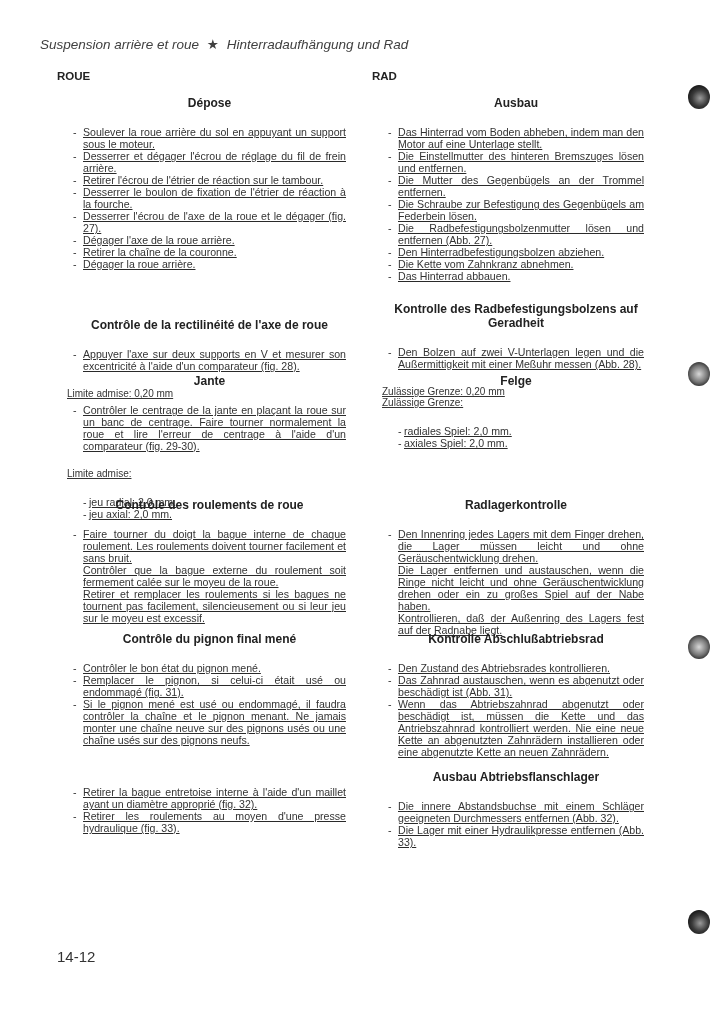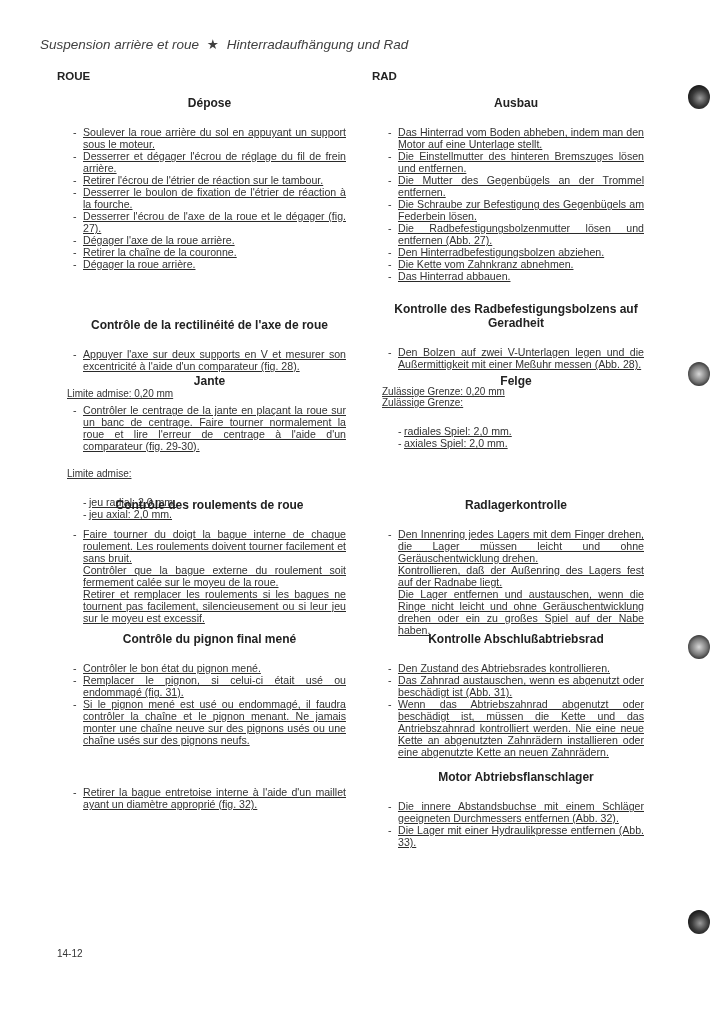--- a/index.html
+++ b/index.html
@@ -37,21 +37,21 @@
     .section { position: absolute; left: 0; right: 0; }
     .tab-mark {
       position: absolute; left: 688px; width: 22px; height: 24px;
       border-radius: 50%;
       background: radial-gradient(circle at 55% 55%, #9a9a9a 0%, #3a3a3a 45%, #111 80%);
     }
     .tab-mark.light {
       background: radial-gradient(circle at 50% 50%, #d8d8d8 0%, #777 50%, #1a1a1a 85%);
     }
     .page-number {
-      position: absolute; left: 57px; top: 948px; font-size: 10px; color: #333; text-align: center;
+      position: absolute; left: 57px; top: 948px; font-size: 15px; color: #333; text-align: center;
     }
   </style>
 </head>
 <body>
 
 <div class="page-title">
   <span>Suspension arrière et roue</span>
   <span style="font-style:normal;margin:0 4px;">★</span>
   <span>Hinterradaufhängung und Rad</span>
 </div>
@@ -107,20 +107,21 @@
     <ul class="items">
       <li>Contrôler le bon état du pignon mené.</li>
       <li>Remplacer le pignon, si celui-ci était usé ou endommagé (fig. 31).</li>
       <li>Si le pignon mené est usé ou endommagé, il faudra contrôler la chaîne et le pignon menant. Ne jamais monter une chaîne neuve sur des pignons usés ou une chaîne usés sur des pignons neufs.</li>
     </ul>
   </div>
 
   <div class="section" style="top:700px;">
     <ul class="items">
       <li>Retirer la bague entretoise interne à l'aide d'un maillet ayant un diamètre approprié (fig. 32).</li>
+      <li>Retirer les roulements au moyen d'une presse hydraulique (fig. 33).</li>
     </ul>
   </div>
 </div>
 
 <div class="col col-right">
   <div class="col-title">RAD</div>
 
   <div class="section" style="top:26px;">
     <div class="sec-title">Ausbau</div>
     <ul class="items">
@@ -149,36 +150,36 @@
     <ul class="items">
       <li class="sub">radiales Spiel: 2,0 mm.</li>
       <li class="sub">axiales Spiel: 2,0 mm.</li>
     </ul>
   </div>
 
   <div class="section" style="top:428px;">
     <div class="sec-title">Radlagerkontrolle</div>
     <ul class="items">
       <li>Den Innenring jedes Lagers mit dem Finger drehen, die Lager müssen leicht und ohne Geräuschentwicklung drehen.</li>
+      <li class="nobullet">Die Lager entfernen und austauschen, wenn die Ringe nicht leicht und ohne Geräuschentwicklung drehen oder ein zu großes Spiel auf der Nabe haben.</li>
       <li class="nobullet">Kontrollieren, daß der Außenring des Lagers fest auf der Radnabe liegt.</li>
-      <li class="nobullet">Die Lager entfernen und austauschen, wenn die Ringe nicht leicht und ohne Geräuschentwicklung drehen oder ein zu großes Spiel auf der Nabe haben.</li>
     </ul>
   </div>
 
   <div class="section" style="top:562px;">
     <div class="sec-title">Kontrolle Abschlußabtriebsrad</div>
     <ul class="items">
       <li>Den Zustand des Abtriebsrades kontrollieren.</li>
       <li>Das Zahnrad austauschen, wenn es abgenutzt oder beschädigt ist (Abb. 31).</li>
       <li>Wenn das Abtriebszahnrad abgenutzt oder beschädigt ist, müssen die Kette und das Antriebszahnrad kontrolliert werden. Nie eine neue Kette an abgenutzten Zahnrädern installieren oder eine abgenutzte Kette an neuen Zahnrädern.</li>
     </ul>
   </div>
 
   <div class="section" style="top:700px;">
-    <div class="sec-title">Motor Abtriebsflanschlager</div>
+    <div class="sec-title">Ausbau Abtriebsflanschlager</div>
     <ul class="items">
       <li>Die innere Abstandsbuchse mit einem Schläger geeigneten Durchmessers entfernen (Abb. 32).</li>
       <li>Die Lager mit einer Hydraulikpresse entfernen (Abb. 33).</li>
     </ul>
   </div>
 </div>
 
 <div class="tab-mark" style="top:85px;"></div>
 <div class="tab-mark light" style="top:362px;"></div>
 <div class="tab-mark light" style="top:635px;"></div>

